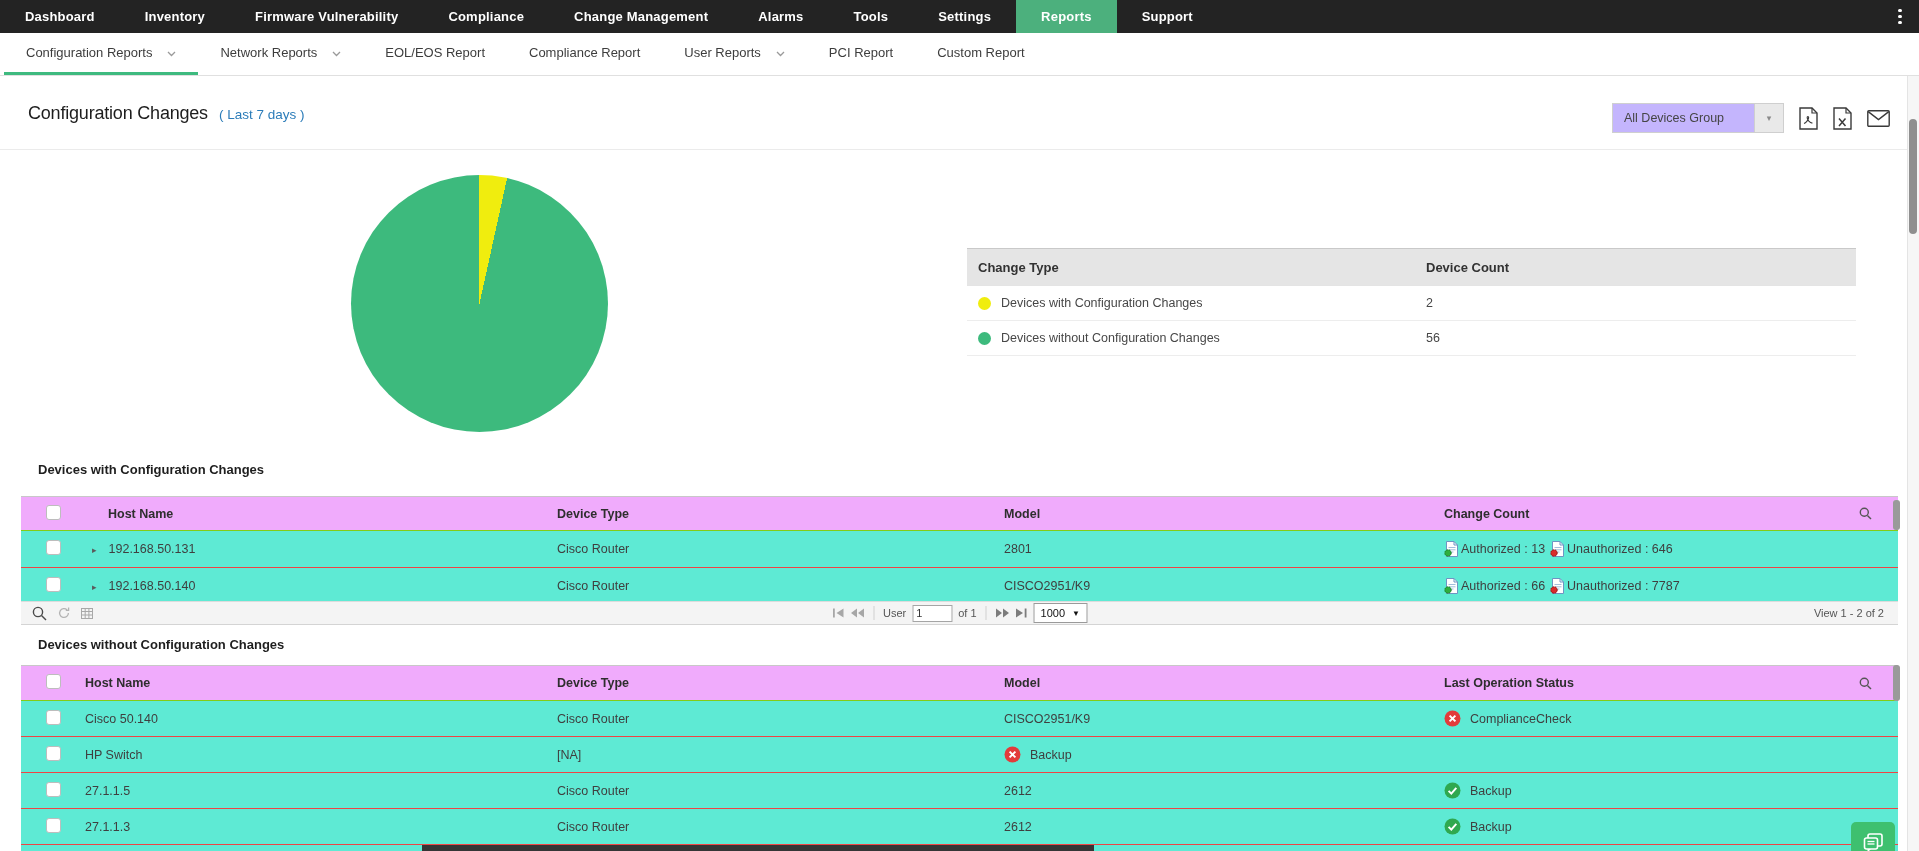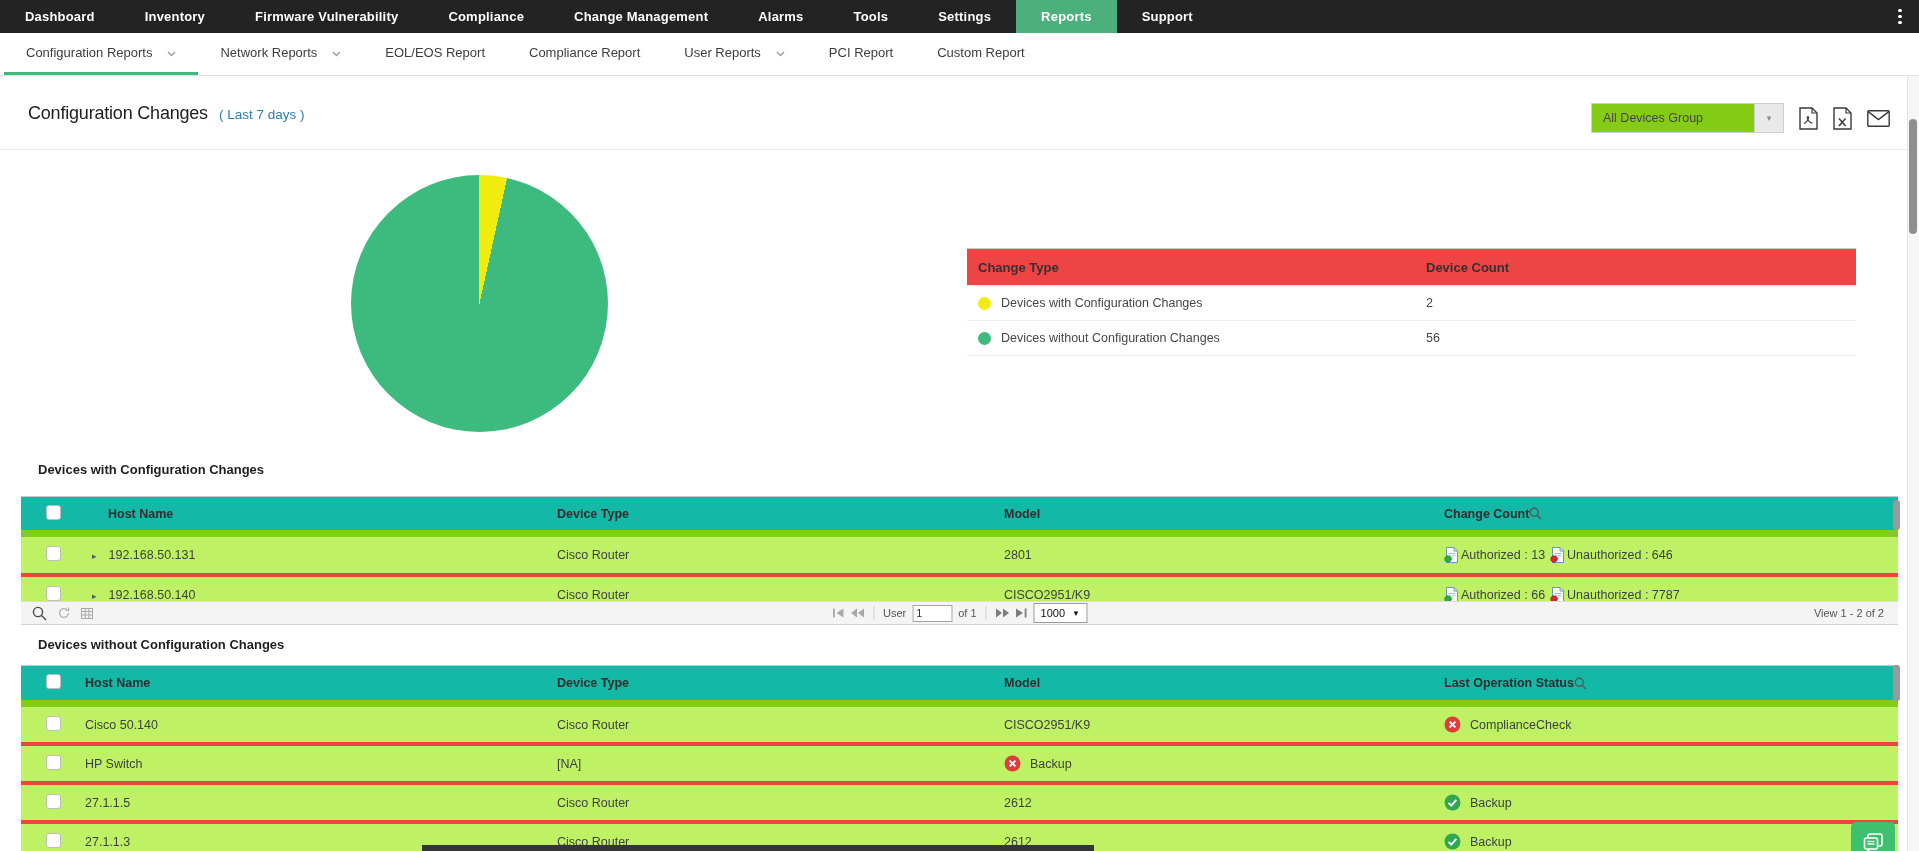--- a/index.html
+++ b/index.html
@@ -20,50 +20,50 @@
   .chev{margin-left:15px;display:inline-block;}
 
   
   .content{position:relative;width:1919px;height:775px;overflow:hidden;background:#fff;}
 
   .page-header{position:absolute;left:0;top:0;right:0;height:73px;border-bottom:1px solid #ebebeb;}
   .page-title-wrap{position:absolute;left:28px;top:27px;display:flex;align-items:baseline;gap:11px;}
   .page-title{font-size:18px;font-weight:400;color:#1d1d1d;letter-spacing:-.2px;}
   .page-period{font-size:13.5px;color:#2b7cb9;cursor:pointer;}
   .header-controls{position:absolute;right:29px;top:27px;display:flex;align-items:center;gap:15px;}
-  .group-select{display:flex;width:193px;height:30px;border:1px solid #cfcfcf;background:#84cc16;cursor:pointer;box-sizing:border-box;justify-content:flex-end;}
+  .group-select{display:flex;width:172px;height:30px;border:1px solid #cfcfcf;background:#c4b5fd;cursor:pointer;box-sizing:border-box;justify-content:flex-end;}
   .gs-label{flex:1;padding:0 11px;line-height:28px;font-size:12.5px;color:#454545;white-space:nowrap;overflow:hidden;}
   .gs-caret{width:28px;border-left:1px solid #cfcfcf;display:flex;align-items:center;justify-content:center;background:#e9e9e9;color:#8a8a8a;font-size:9px;}
   .exp-icon{display:flex;align-items:center;cursor:pointer;}
 
   
   .pie{position:absolute;left:351px;top:99px;width:257px;height:257px;border-radius:50%;}
   .legend{position:absolute;left:967px;top:172px;width:889px;font-size:12.5px;}
-  .lg-header{display:flex;height:36px;align-items:center;background:#ef4444;border-top:1px solid #c9c9c9;border-bottom:1px solid #e4e4e4;font-weight:700;color:#323232;font-size:13px;}
+  .lg-header{display:flex;height:36px;align-items:center;background:#e5e5e5;border-top:1px solid #c9c9c9;border-bottom:1px solid #e4e4e4;font-weight:700;color:#323232;font-size:13px;}
   .lg-row{display:flex;height:34px;align-items:center;border-bottom:1px solid #ededed;color:#474747;}
   .lg-col1{width:459px;box-sizing:border-box;padding-left:11px;display:flex;align-items:center;}
   .lg-dot{width:13px;height:13px;border-radius:50%;margin-right:10px;flex:none;}
   .lg-col2{flex:1;}
 
   
   .section-title{position:absolute;left:38px;font-size:13px;font-weight:700;color:#1e1e1e;}
 
   
   .dtable{position:absolute;left:21px;width:1877px;font-size:12.5px;color:#3f3f3f;}
-  .t-header{display:grid;align-items:center;background:#14b8a6;border-top:1px solid #c8c8c8;border-bottom:7px solid #84cc16;font-weight:700;color:#2e2e2e;}
-  .t-row{display:grid;align-items:center;border-bottom:4px solid #ef4444;background:#bef264;}
+  .t-header{display:grid;align-items:center;background:#f0abfc;border-top:1px solid #c8c8c8;border-bottom:1px solid #84cc16;font-weight:700;color:#2e2e2e;}
+  .t-row{display:grid;align-items:center;border-bottom:1px solid #ef4444;background:#5eead4;}
   .t1 .t-header,.t1 .t-row{grid-template-columns:71px 465px 447px 440px auto;}
   .t2 .t-header,.t2 .t-row{grid-template-columns:64px 472px 447px 440px auto;}
   .t1 .t-header{height:33px;} .t1 .t-row{height:36px;}
   .t2 .t-header{height:34px;} .t2 .t-row{height:35px;}
   .cell{white-space:nowrap;overflow:hidden;}
   .chk{width:15px;height:15px;border:1px solid #bdbdbd;border-radius:3px;background:#fff;display:inline-block;margin-left:25px;cursor:pointer;box-sizing:border-box;}
   .c-host-h1{padding-left:16px;}
   .expand{color:#5a5a5a;font-size:9px;margin-right:12px;cursor:pointer;}
-  .c-last{display:flex;align-items:center;padding-right:26px;}
+  .c-last{display:flex;align-items:center;justify-content:space-between;padding-right:26px;}
   .c-change{display:flex;align-items:center;}
   .c-change svg{margin-right:2px;flex:none;}
   .c-change .u-ic{margin-left:5px;}
   .c-status{display:flex;align-items:center;gap:9px;}
   .search-btn{cursor:pointer;display:flex;align-items:center;}
 
   
   .pager{position:absolute;left:21px;top:525px;width:1877px;height:24px;background:#f4f4f4;border-top:1px solid #dcdcdc;border-bottom:1px solid #d4d4d4;box-sizing:border-box;display:flex;align-items:center;font-size:11px;color:#555;}
   .pager-left{display:flex;align-items:center;gap:11px;padding-left:11px;}
   .pager-center{position:absolute;left:50%;transform:translateX(-50%);display:flex;align-items:center;gap:6px;}

